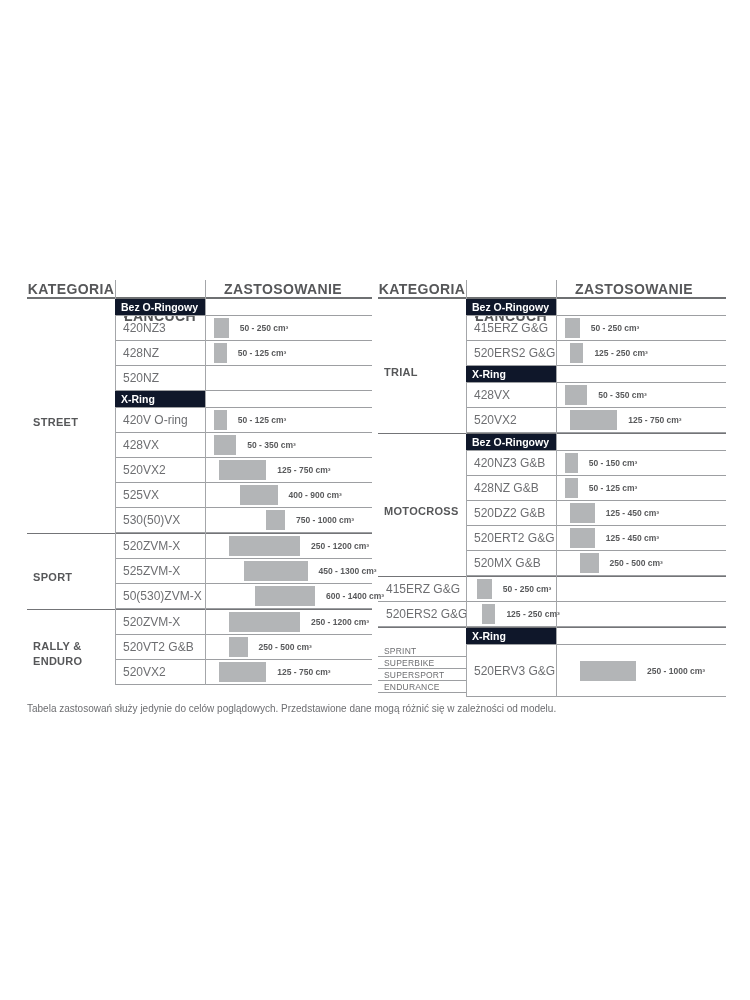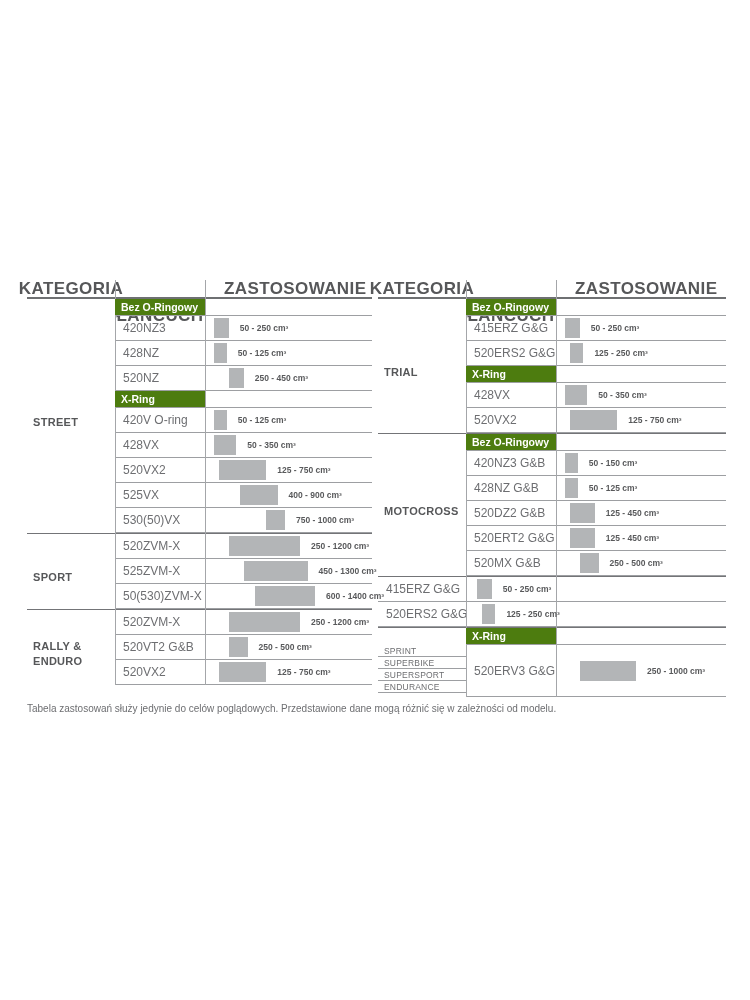--- a/index.html
+++ b/index.html
@@ -8,21 +8,21 @@
     font-family:"Liberation Sans", sans-serif;
     overflow:hidden;
   }
   .canvas{position:relative;width:750px;height:1000px;background:#ffffff;}
 
   .apptable{position:absolute;top:280px;}
   .t-left{left:27px;width:345px;}
   .t-right{left:378px;width:348px;}
 
   .thead{display:flex;height:17px;border-bottom:2px solid #6e7072;}
-  .th{font-weight:bold;font-size:17px;color:#565759;letter-spacing:0.4px;display:flex;align-items:center;}
+  .th{font-weight:bold;font-size:14px;color:#565759;letter-spacing:0.4px;display:flex;align-items:center;}
   .th-kat{width:88px;justify-content:center;}
   .th-lan{width:90px;justify-content:center;margin-top:36px;}
   .th-zas{flex:1;padding-left:19px;}
 
   .tbody{position:relative;}
   .vline{position:absolute;top:-19px;bottom:0;width:1px;background:#a4a6a9;}
   .vl-1{left:88px;}
   .vl-2{left:178px;}
 
   .section{display:flex;}
@@ -33,21 +33,21 @@
     display:flex;align-items:center;
     font-weight:bold;font-size:11px;color:#565759;letter-spacing:0.3px;line-height:1.3;margin-top:12px;
   }
   .rows{flex:1;display:flex;flex-direction:column;}
   .row{display:flex;align-items:stretch;border-bottom:1px solid #9d9fa2;}
   .row-banner{height:16px;}
   .row-chain{height:24px;}
   .row-chain.tall{height:51px;}
 
   .banner{
-    width:90px;background:#4d7c0f;color:#ffffff;font-weight:bold;font-size:10.5px;
+    width:90px;background:#0f172a;color:#ffffff;font-weight:bold;font-size:10.5px;
     display:flex;align-items:center;padding-left:6px;box-sizing:border-box;position:relative;
   }
   .chain-name{
     width:90px;box-sizing:border-box;padding-left:8px;
     font-size:12px;color:#6d6e71;display:flex;align-items:center;white-space:nowrap;
   }
   .zone{flex:1;position:relative;}
   .bar{position:absolute;top:50%;transform:translateY(-50%);height:20px;background:#b3b5b7;}
   .range-label{
     position:absolute;top:50%;transform:translateY(-50%);
@@ -92,24 +92,20 @@
             </div>
             <div class="row row-chain">
               <div class="chain-name">428NZ</div>
               <div class="zone">
                 <div class="bar" style="left: 8.75px; width: 13px;"></div>
                 <div class="range-label" style="left: 32.75px;">50 - 125 cm³</div>
               </div>
             </div>
             <div class="row row-chain">
               <div class="chain-name">520NZ</div>
-              <div class="zone">
-                <div class="bar" style="left: 23.75px; width: 15px;"></div>
-                <div class="range-label" style="left: 49.75px;">250 - 450 cm³</div>
-              </div>
             </div>
             <div class="row row-banner">
               <div class="banner">X-Ring</div>
             </div>
             <div class="row row-chain">
               <div class="chain-name">420V O-ring</div>
               <div class="zone">
                 <div class="bar" style="left: 8.75px; width: 13px;"></div>
                 <div class="range-label" style="left: 32.75px;">50 - 125 cm³</div>
               </div>

